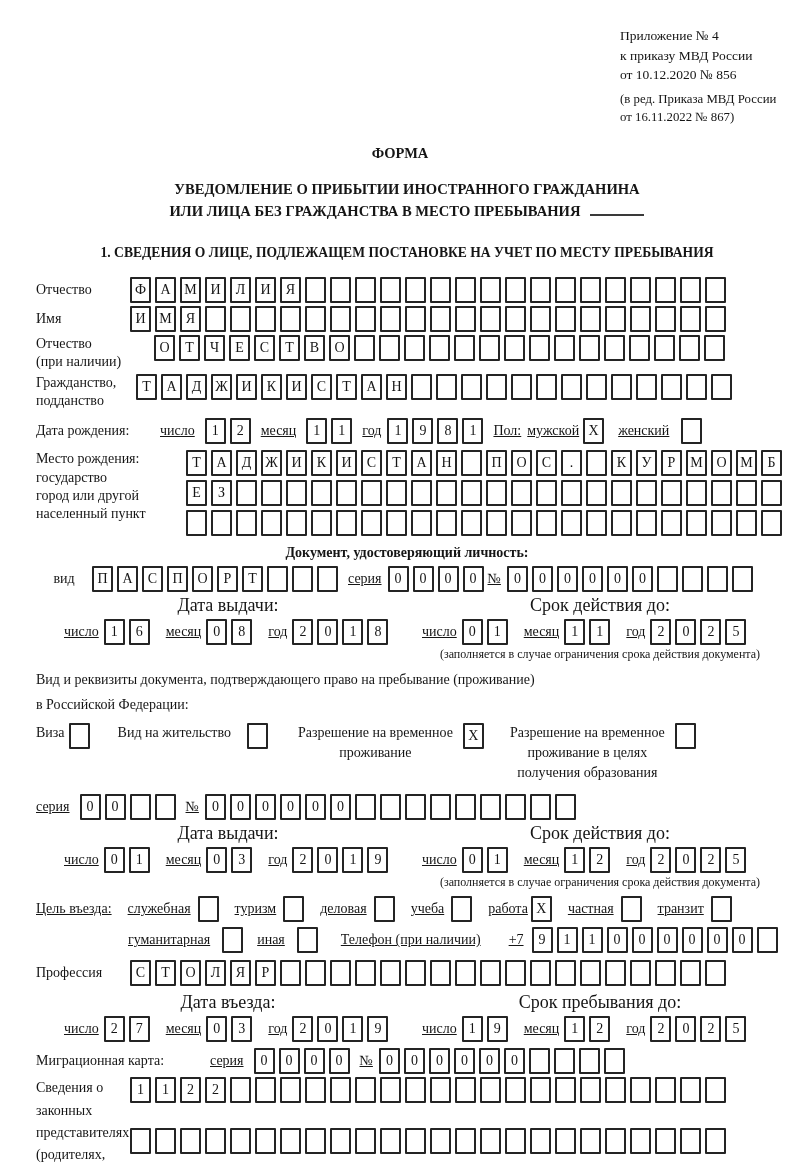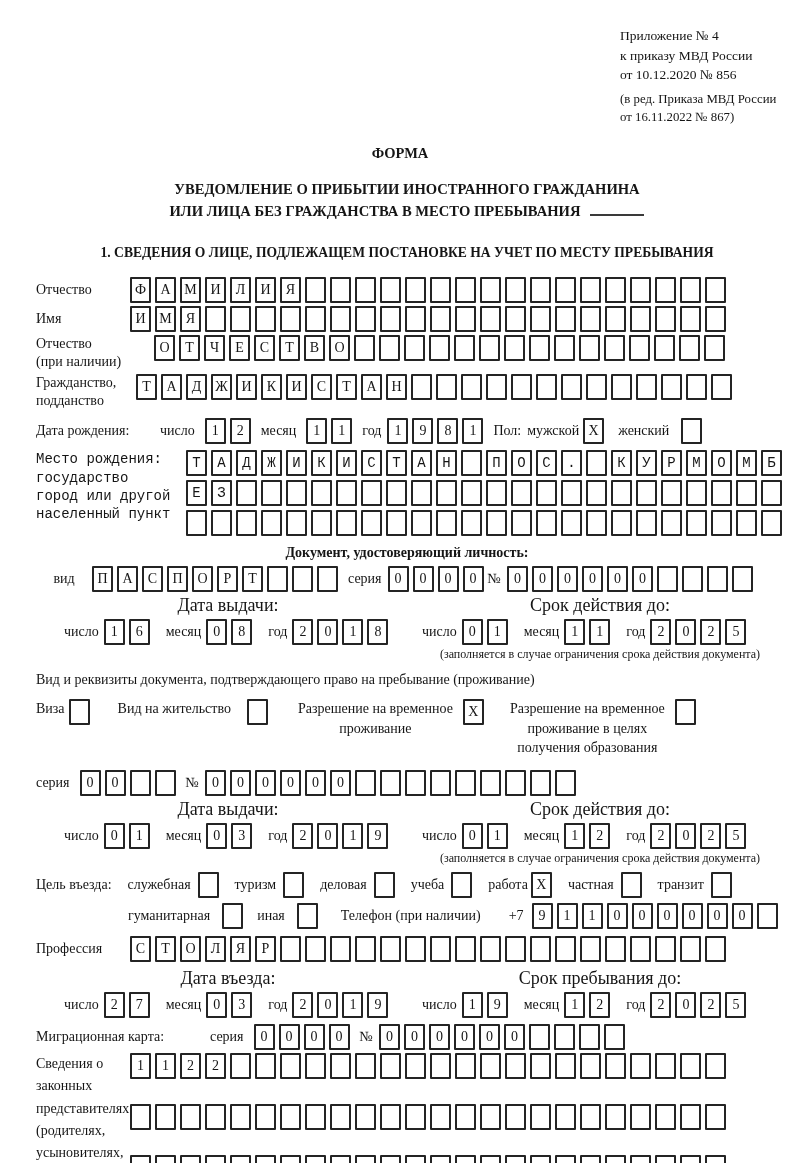--- a/index.html
+++ b/index.html
@@ -28,25 +28,25 @@
   .w150 { width:150px; }
   .w56  { width:56px;text-align:center; }
 
   .cells { white-space:nowrap; flex:none; }
   .cell {
     display:inline-block; width:21px; height:26px; border:2px solid #242424;
     border-radius:1px; margin-right:4px; text-align:center; font-size:14px;
     line-height:22px; vertical-align:middle; background:#fff;
   }
   .cbox { margin:0 0 0 8px; flex:none; }
-  .word { font-size:14px; flex:none; }
+  .word { font-size:14px; flex:none;text-decoration:underline; }
   .mr6 { margin-right:6px; } .mr10 { margin-right:10px; }
   .ml6 { margin-left:6px; } .ml14 { margin-left:14px; } .ml24 { margin-left:24px; }
 
-  .bp { margin-bottom:4px;font-family:Liberation Mono, monospace; }
+  .bp { margin-bottom:4px; }
   .bp-right .cells { display:block; margin-bottom:4px; }
 
   .dochead { text-align:center; font-weight:bold; font-size:14px; margin:5px 0 5px; }
 
   .dates { display:flex; margin:3px 0 6px; }
   .dcol-l { width:356px; padding-left:28px; flex:none; }
   .dcol-r { flex:1; padding-left:30px; }
   .dhead { text-align:center; font-size:18px; margin-bottom:3px; }
   .dline { display:flex; align-items:center; }
   .dline .word { margin-right:5px; }
@@ -171,20 +171,21 @@
         <span class="word">месяц</span>
         <span class="cells"><span class="cell">1</span><span class="cell">1</span></span>
         <span class="word">год</span>
         <span class="cells"><span class="cell">2</span><span class="cell">0</span><span class="cell">2</span><span class="cell">5</span></span>
       </div>
       <div class="fnote">(заполняется в случае ограничения срока действия документа)</div>
     </div>
   </div>
 
   <div class="intro">Вид и реквизиты документа, подтверждающего право на пребывание (проживание)</div>
+  <div class="intro">в Российской Федерации:</div>
 
   <div class="opts">
     <div class="opt">
       <span class="olabel">Виза</span>
       <span class="cell cbox" style="margin-left:4px;"></span>
     </div>
     <div class="opt" style="margin-left:28px;">
       <span class="olabel">Вид на жительство</span>
       <span class="cell cbox" style="margin-left:16px;"></span>
     </div>

